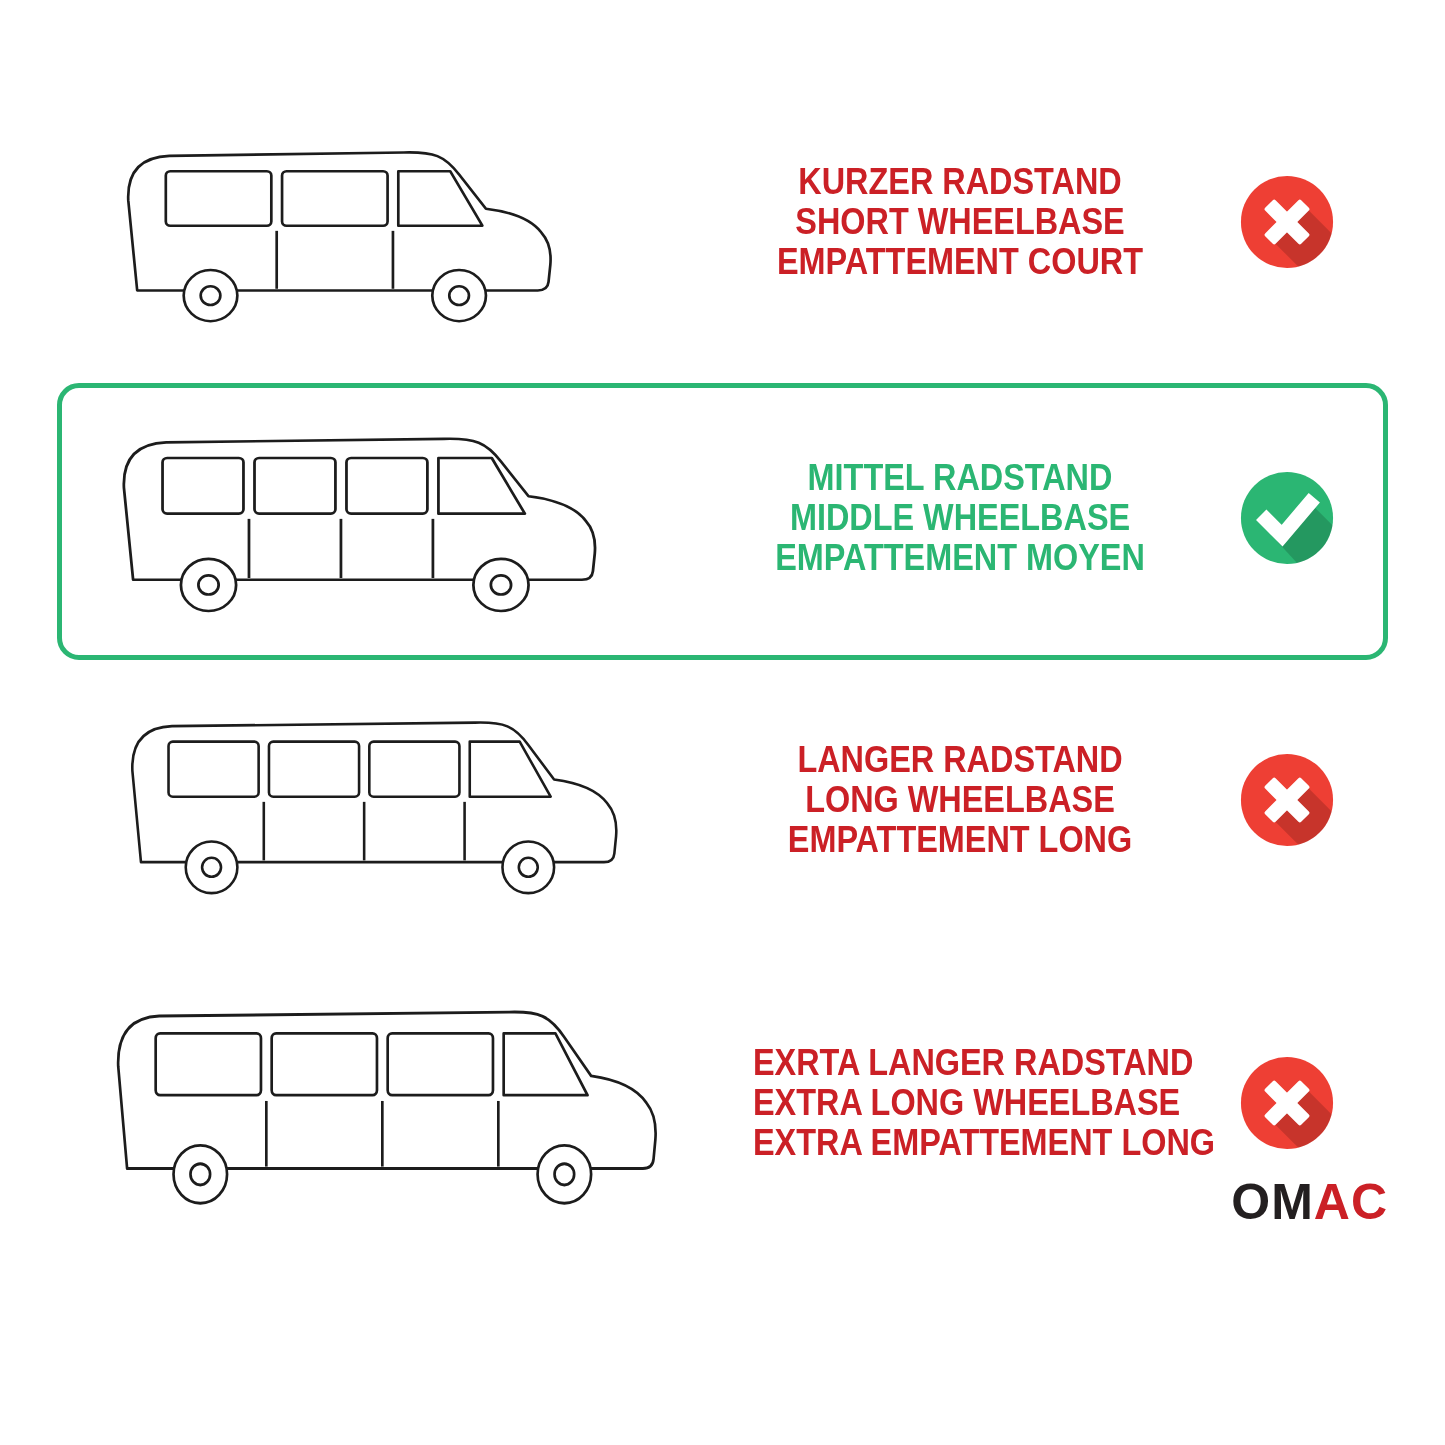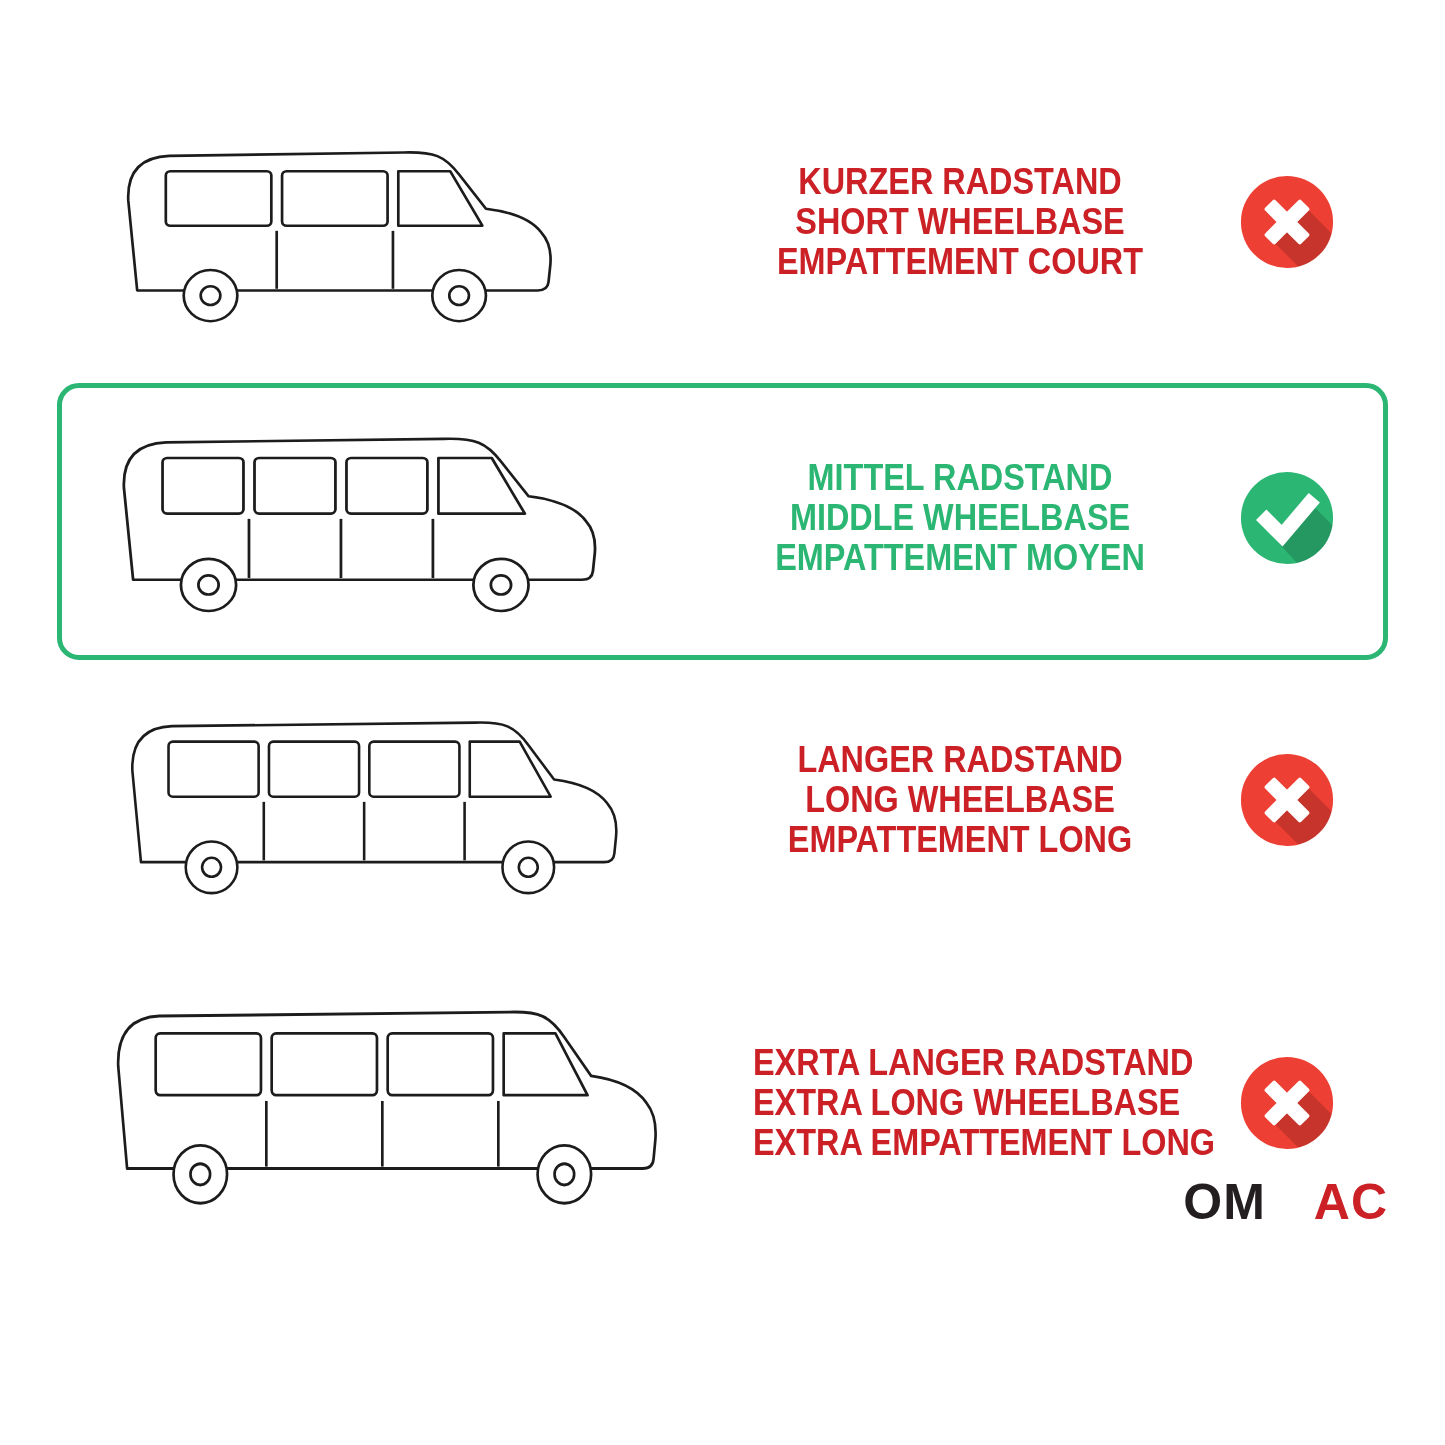--- a/index.html
+++ b/index.html
@@ -31,21 +31,21 @@
   .badge svg{display:block; width:98px; height:98px;}
   .highlight-box{
     position:absolute; left:57px; top:383px; width:1321px; height:267px;
     border:5px solid var(--green); border-radius:22px; background:transparent;
   }
   .logo{
     position:absolute; right:57px; bottom:36px;
     font-weight:700; font-size:50px; letter-spacing:1px; line-height:1;
   }
   .logo .lg-black{color:var(--logo-black);}
-  .logo .lg-red{color:var(--red);margin-left:48px;}
+  .logo .lg-red{color:var(--red);}
   .badge-shadow{fill:rgba(0,0,0,.16);}
 </style>
 </head>
 <body>
 
 <div class="canvas">
 
   <div class="highlight-box"></div>
 
   <div class="row" style="top:0;height:0;">

